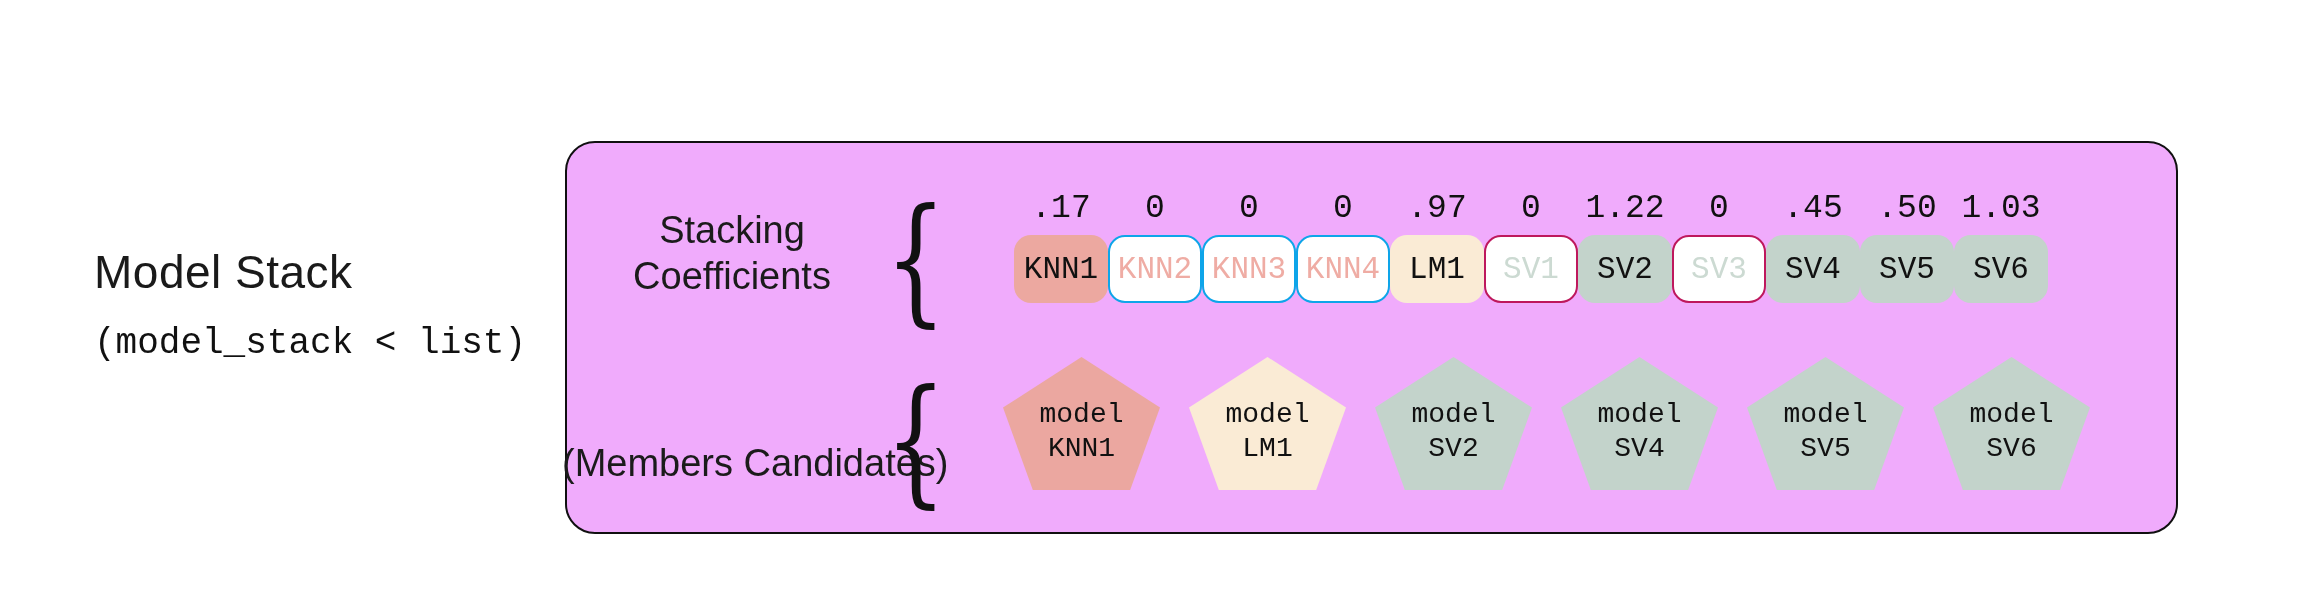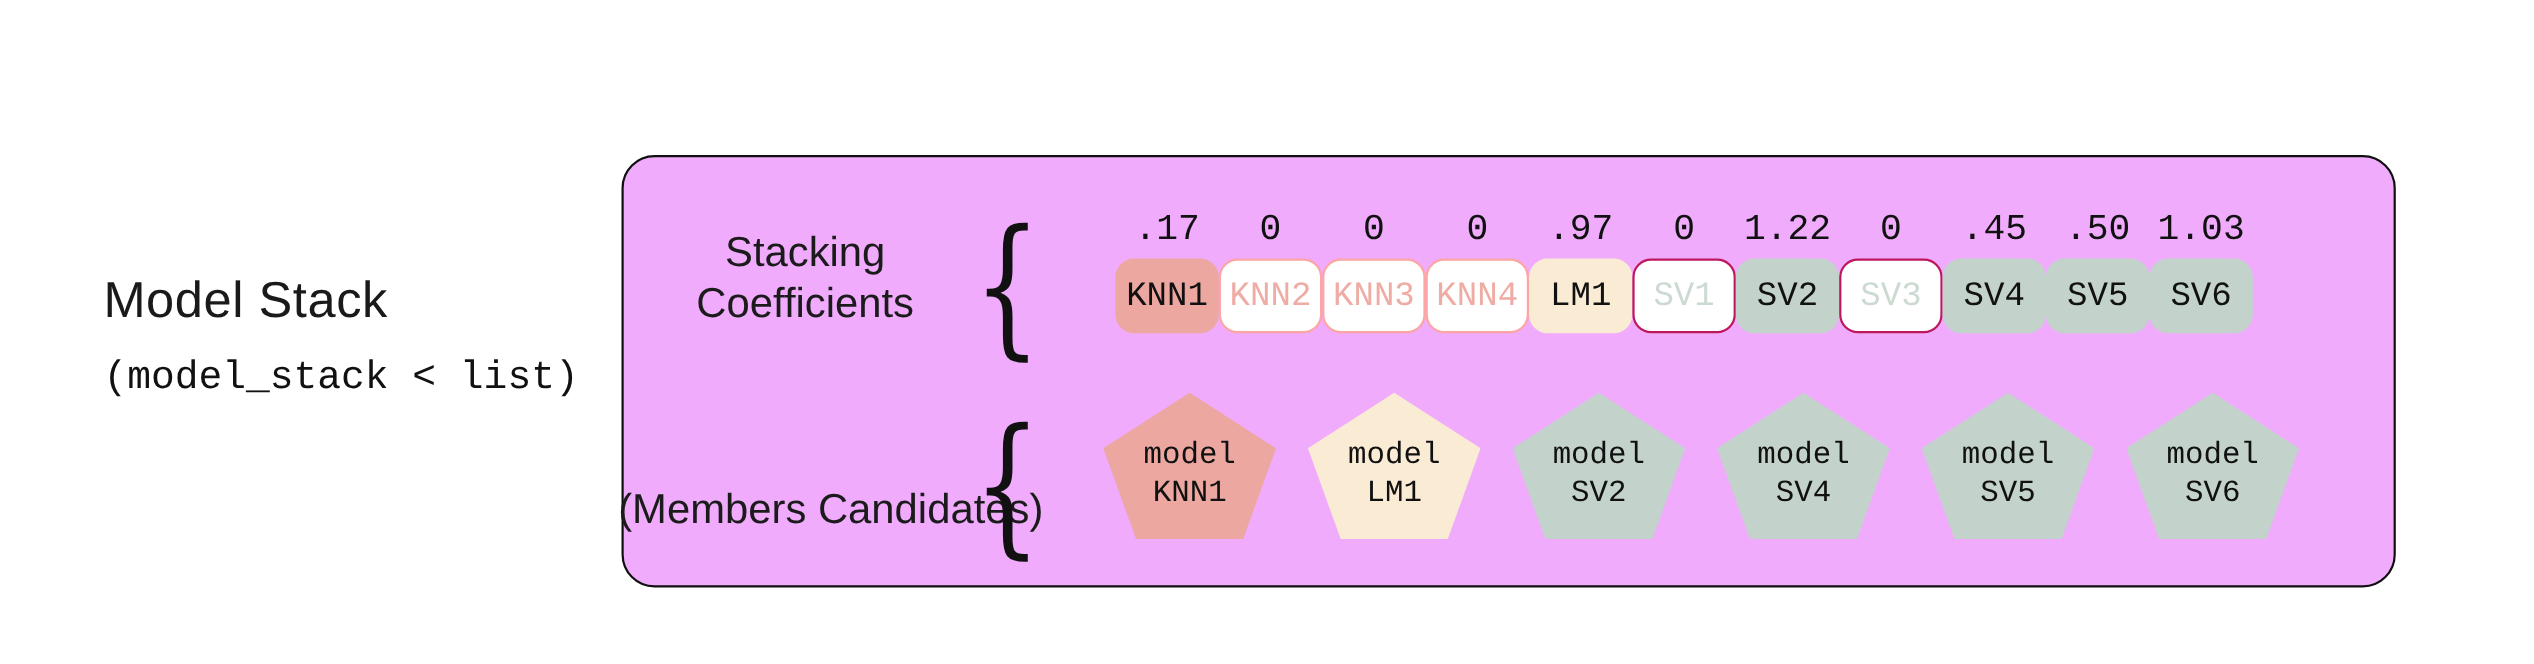--- a/index.html
+++ b/index.html
@@ -58,21 +58,21 @@
     font-family:"Liberation Mono", monospace;font-size:33px;color:#111;
     white-space:nowrap;
   }
   .chip{
     width:94px;height:68px;border-radius:17px;
     display:flex;align-items:center;justify-content:center;
     font-family:"Liberation Mono", monospace;font-size:31px;
     box-sizing:border-box;color:#111;
   }
   .chip.salmon-filled{background:#eca8a0;}
-  .chip.salmon-outline{background:#ffffff;border:2px solid #fca5a5;color:#efaca4;}
+  .chip.salmon-outline{background:#ffffff;border:2px solid #0ea5e9;color:#efaca4;}
   .chip.peach-filled{background:#faebd5;}
   .chip.sage-filled{background:#c3d3cb;}
   .chip.sage-outline{background:#ffffff;border:2px solid #be185d;color:#ccdad2;}
   
   .member-row{
     position:absolute;left:436px;top:214px;
     display:flex;gap:29px;
   }
   .pent{
     width:157px;height:133px;

